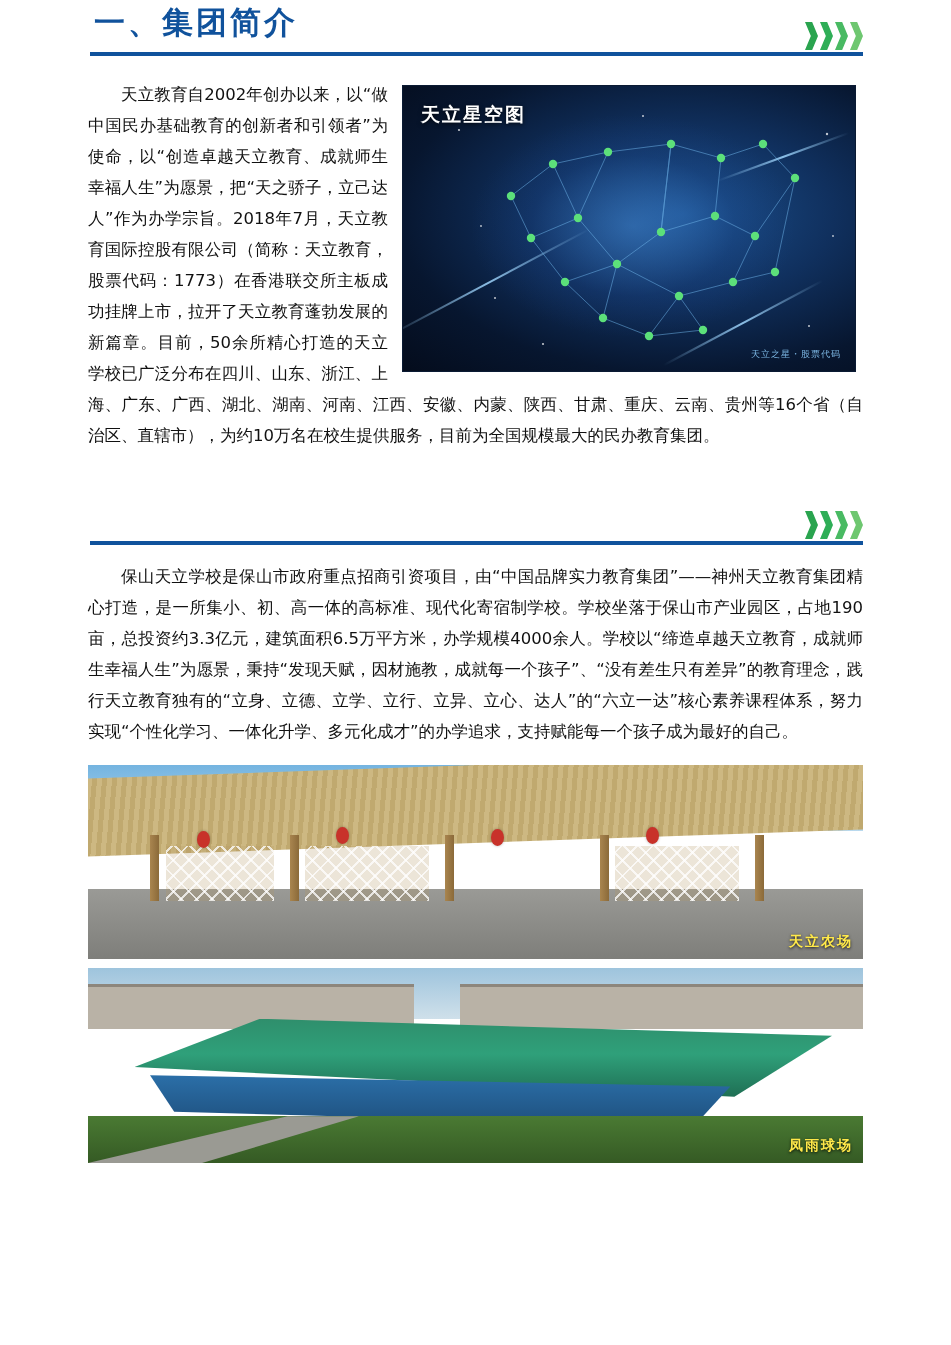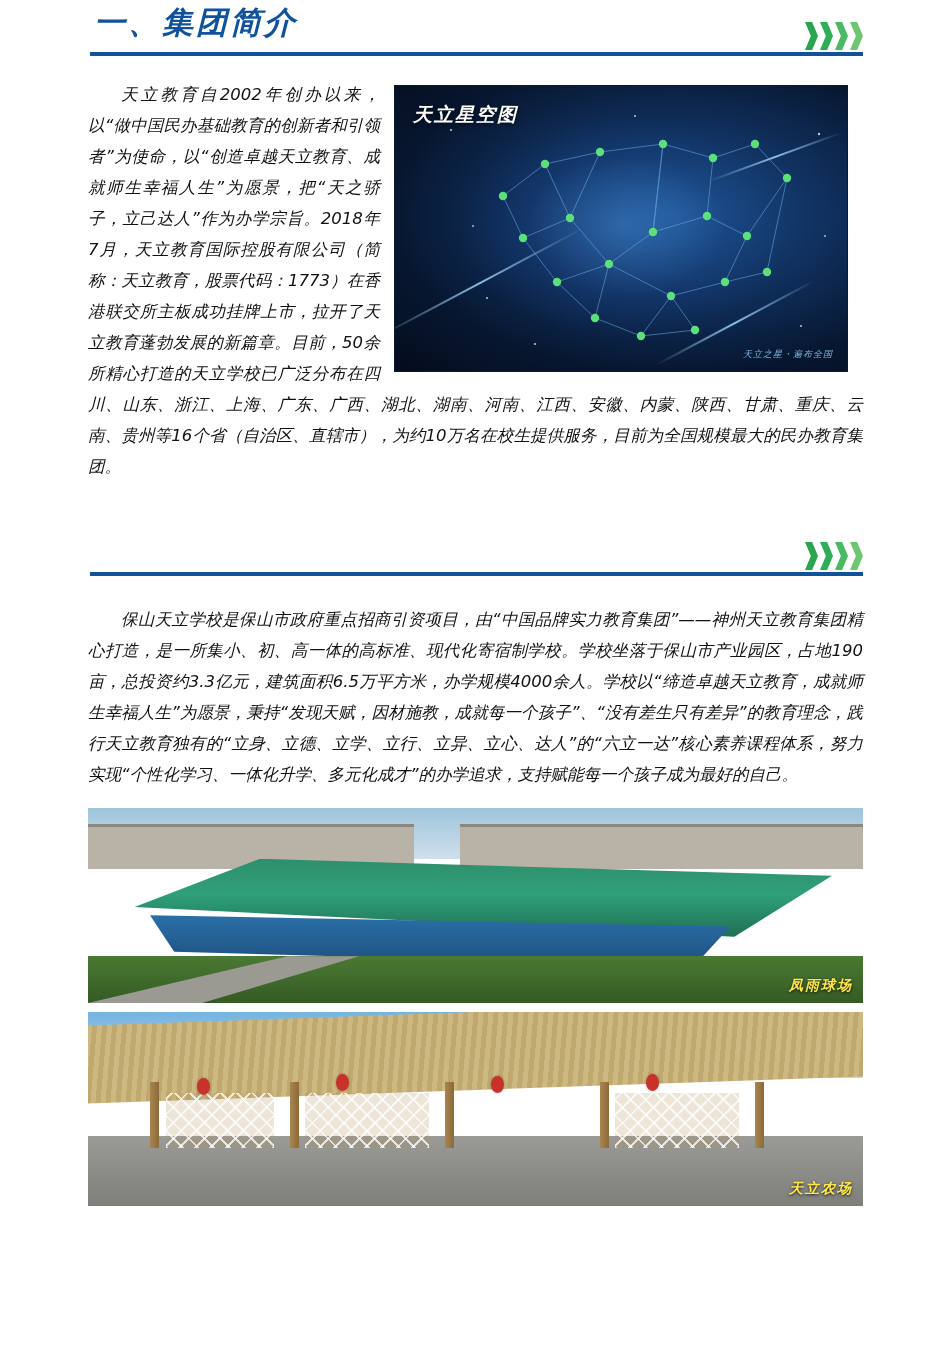--- a/index.html
+++ b/index.html
@@ -14,21 +14,20 @@
     color: #1a1a1a;
     position: relative;
     overflow: hidden;
   }
   .page {
     width: 951px;
     height: 1345px;
     position: relative;
     box-sizing: border-box;
     padding: 0 88px 0 88px;
-    font-style: italic;
   }
 
   
   .section {
     position: relative;
   }
   .section-head {
     position: relative;
     height: 62px;
   }
@@ -80,21 +79,21 @@
   .indent { text-indent: 2em; }
 
   
   .s1-wrap {
     margin-top: 10px;
   }
   .starmap {
     float: right;
     width: 452px;
     height: 285px;
-    margin: 6px 15px 6px 14px;
+    margin: 6px 7px 6px 14px;
     position: relative;
     background: radial-gradient(ellipse at 62% 45%, #1b4f8c 0%, #10305e 38%, #07162f 72%, #040c1c 100%);
     border: 1px solid #0a1a33;
     overflow: hidden;
   }
   .starmap .glow {
     position: absolute;
     width: 320px; height: 220px;
     left: 70px; top: 30px;
     background: radial-gradient(ellipse at center, rgba(90,170,255,0.35) 0%, rgba(40,90,180,0.12) 45%, rgba(0,0,0,0) 72%);
@@ -316,55 +315,44 @@
               <circle cx="92" cy="212" r="1"></circle>
             <circle cx="424" cy="48" r="1.2"></circle>
               <circle cx="406" cy="240" r="1"></circle>
             <circle cx="240" cy="30" r="1"></circle>
               <circle cx="140" cy="258" r="1.1"></circle>
             <circle cx="78" cy="140" r="0.9"></circle>
               <circle cx="430" cy="150" r="0.9"></circle>
           </g>
         </svg>
         <div class="starmap-label">天立星空图</div>
-        <div class="starmap-credit">天立之星・遍布全国</div>
+        <div class="starmap-credit">天立之星・股票代码</div>
       </div>
 
       <p class="body-text indent">天立教育自2002年创办以来，以“做中国民办基础教育的创新者和引领者”为使命，以“创造卓越天立教育、成就师生幸福人生”为愿景，把“天之骄子，立己达人”作为办学宗旨。2018年7月，天立教育国际控股有限公司（简称：天立教育，股票代码：1773）在香港联交所主板成功挂牌上市，拉开了天立教育蓬勃发展的新篇章。目前，50余所精心打造的天立学校已广泛分布在四川、山东、浙江、上海、广东、广西、湖北、湖南、河南、江西、安徽、内蒙、陕西、甘肃、重庆、云南、贵州等16个省（自治区、直辖市），为约10万名在校生提供服务，目前为全国规模最大的民办教育集团。</p>
     </div>
   </div>
 
   <div class="section" style="margin-top:22px;">
     <div class="section-head">
       <div class="rule"></div>
       <div class="chevrons">
         <span class="chev c1"></span>
         <span class="chev c2"></span>
         <span class="chev c3"></span>
         <span class="chev c4"></span>
       </div>
     </div>
 
-    <p class="body-text indent" style="margin-top:22px;">保山天立学校是保山市政府重点招商引资项目，由“中国品牌实力教育集团”——神州天立教育集团精心打造，是一所集小、初、高一体的高标准、现代化寄宿制学校。学校坐落于保山市产业园区，占地190亩，总投资约3.3亿元，建筑面积6.5万平方米，办学规模4000余人。学校以“缔造卓越天立教育，成就师生幸福人生”为愿景，秉持“发现天赋，因材施教，成就每一个孩子”、“没有差生只有差异”的教育理念，践行天立教育独有的“立身、立德、立学、立行、立异、立心、达人”的“六立一达”核心素养课程体系，努力实现“个性化学习、一体化升学、多元化成才”的办学追求，支持赋能每一个孩子成为最好的自己。</p>
+    <p class="body-text indent" style="margin-top:10px;">保山天立学校是保山市政府重点招商引资项目，由“中国品牌实力教育集团”——神州天立教育集团精心打造，是一所集小、初、高一体的高标准、现代化寄宿制学校。学校坐落于保山市产业园区，占地190亩，总投资约3.3亿元，建筑面积6.5万平方米，办学规模4000余人。学校以“缔造卓越天立教育，成就师生幸福人生”为愿景，秉持“发现天赋，因材施教，成就每一个孩子”、“没有差生只有差异”的教育理念，践行天立教育独有的“立身、立德、立学、立行、立异、立心、达人”的“六立一达”核心素养课程体系，努力实现“个性化学习、一体化升学、多元化成才”的办学追求，支持赋能每一个孩子成为最好的自己。</p>
 
     <div class="photos">
 
 
       <div class="photo-right-col">
-
-        <div class="photo photo-gym">
-          <div class="gym-sky"></div>
-          <div class="gym-bldg" style="left:0; width:42%;"></div>
-          <div class="gym-bldg" style="left:48%; width:52%;"></div>
-          <div class="gym-roof"></div>
-          <div class="gym-side"></div>
-          <div class="gym-green"></div>
-          <div class="gym-path"></div>
-          <div class="cap">凤雨球场</div>
-        </div>
 
         <div class="photo photo-farm">
           <div class="farm-sky"></div>
           <div class="thatch"></div>
           <div class="farm-ground"></div>
           <div class="farm-posts">
             <div class="fpost" style="left:8%;"></div>
             <div class="fpost" style="left:26%;"></div>
             <div class="fpost" style="left:46%;"></div>
             <div class="fpost" style="left:66%;"></div>
@@ -373,17 +361,28 @@
           <div class="lattice" style="left:10%; width:14%;"></div>
           <div class="lattice" style="left:28%; width:16%;"></div>
           <div class="lattice" style="left:68%; width:16%;"></div>
           <div class="lantern" style="left:14%; top:34%;"></div>
           <div class="lantern" style="left:32%; top:32%;"></div>
           <div class="lantern" style="left:52%; top:33%;"></div>
           <div class="lantern" style="left:72%; top:32%;"></div>
           <div class="cap">天立农场</div>
         </div>
 
+        <div class="photo photo-gym">
+          <div class="gym-sky"></div>
+          <div class="gym-bldg" style="left:0; width:42%;"></div>
+          <div class="gym-bldg" style="left:48%; width:52%;"></div>
+          <div class="gym-roof"></div>
+          <div class="gym-side"></div>
+          <div class="gym-green"></div>
+          <div class="gym-path"></div>
+          <div class="cap">凤雨球场</div>
+        </div>
+
       </div>
     </div>
   </div>
 
 </div>
 
 </body></html>

